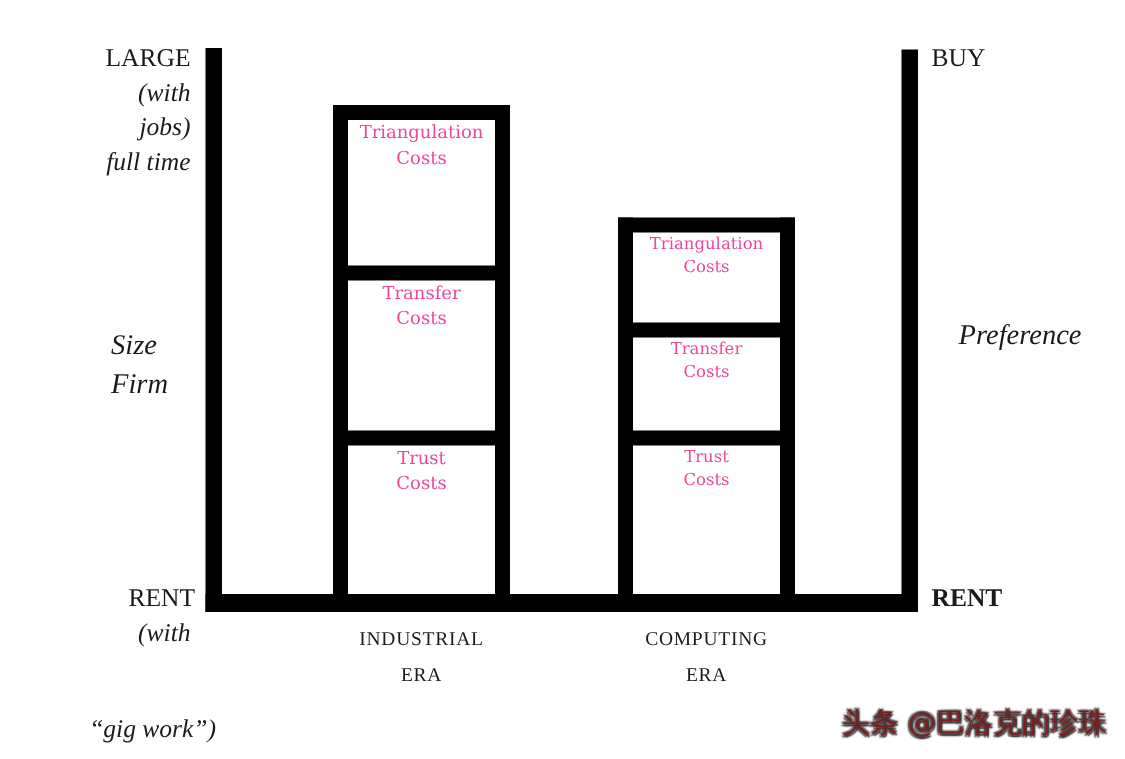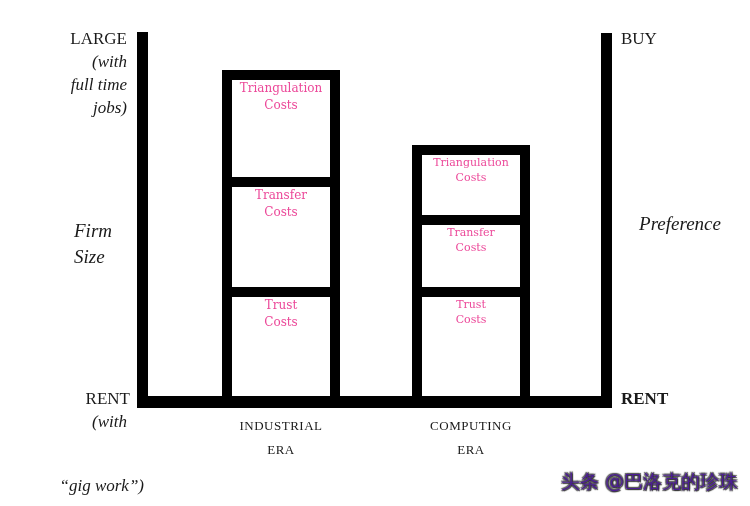--- a/index.html
+++ b/index.html
@@ -13,21 +13,21 @@
   .serif { font-family: "Liberation Serif", "DejaVu Serif", serif; }
   .italic { font-style: italic; }
   .axis-big { font-size: 17px; line-height: 22px; }
   .ital-big { font-size: 17px; line-height: 23px; }
   .side-title { font-size: 19px; line-height: 26px; }
   .era { font-size: 13px; line-height: 24px; letter-spacing: 0.5px; }
   .cell { position: absolute; display: flex; align-items: flex-start; justify-content: center;
           text-align: center; font-family: "DejaVu Serif", serif; color: #ec4899; }
   .cell-ind { font-size: 12px; line-height: 17px; }
   .cell-comp { font-size: 11px; line-height: 15px; }
-  .watermark { font-family: "DejaVu Sans", sans-serif; font-size: 19px; color: #4c1d95;
+  .watermark { font-family: "DejaVu Sans", sans-serif; font-size: 19px; color: #7f1d1d;
                text-shadow: 1px 1px 1px #333, -1px -1px 1px #555, 1px -1px 1px #555, -1px 1px 1px #555; }
 </style>
 </head>
 <body>
 
 <div class="bar" style="left:137px; top:32px; width:11px; height:376px;"></div>
 <div class="bar" style="left:601px; top:33px; width:11px; height:375px;"></div>
 <div class="bar" style="left:137px; top:396px; width:475px; height:12px;"></div>
 
 <div>
@@ -80,27 +80,27 @@
     <div>
       <div>Trust</div>
       <div>Costs</div>
     </div>
   </div>
 </div>
 
 <div class="abs label-r serif" style="left:10px; top:28px; width:117px;">
   <div class="axis-big">LARGE</div>
   <div class="ital-big italic">(with</div>
+  <div class="ital-big italic">jobs)</div>
   <div class="ital-big italic">full time</div>
-  <div class="ital-big italic">jobs)</div>
 </div>
 
 <div class="abs label-l serif italic side-title" style="left:74px; top:218px; width:60px;">
+  <div>Size</div>
   <div>Firm</div>
-  <div>Size</div>
 </div>
 
 <div class="abs label-c serif" style="left:40px; top:388px; width:110px;">
   <div class="axis-big" style="text-align:right; padding-right:20px;">RENT</div>
   <div class="ital-big italic" style="text-align:right; padding-right:23px;">(with</div>
   <div class="ital-big italic" style="text-align:right; padding-right:6px;margin-top:41px;">“gig work”)</div>
 </div>
 
 <div class="abs label-l serif axis-big" style="left:621px; top:28px;">BUY</div>
 

